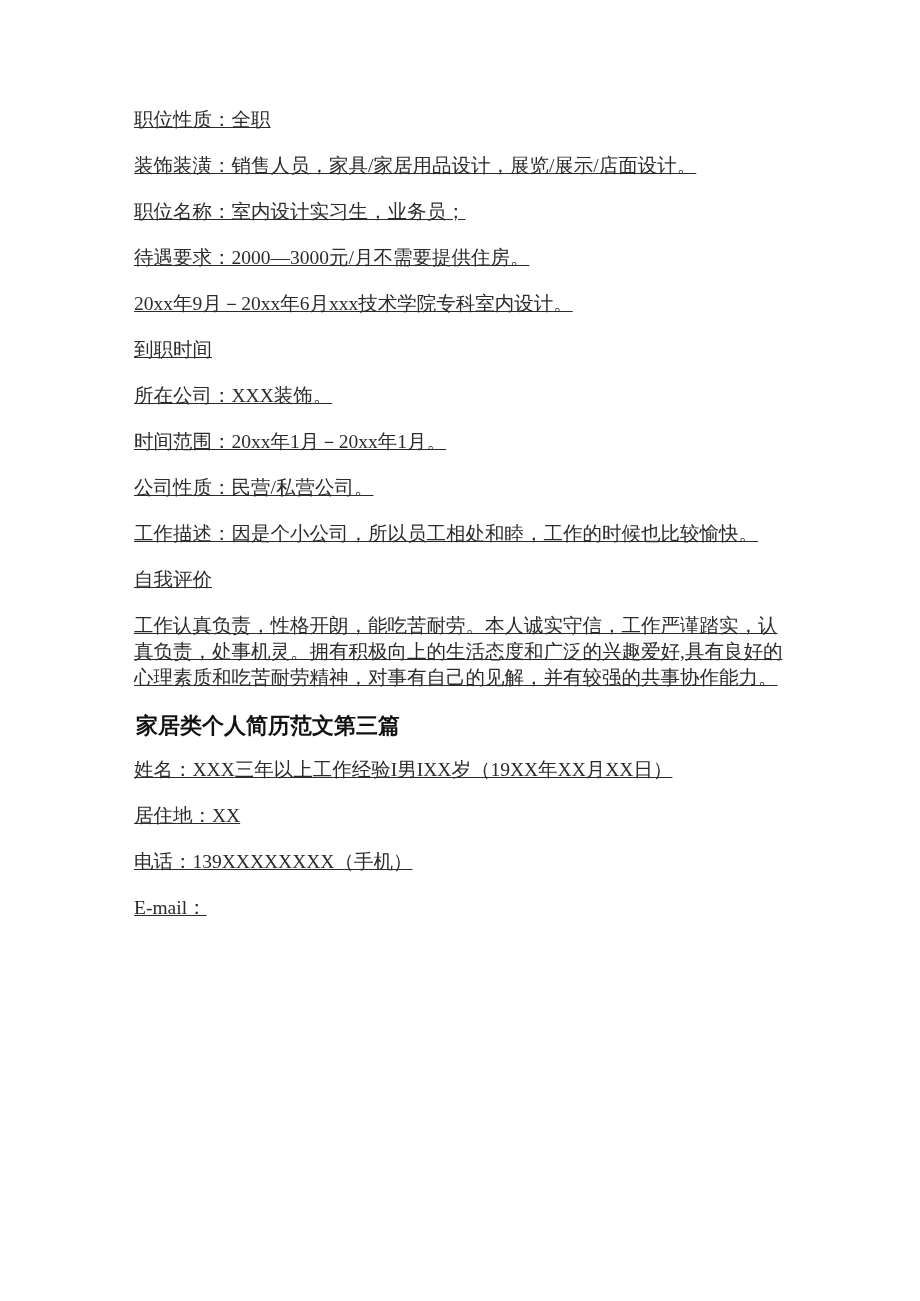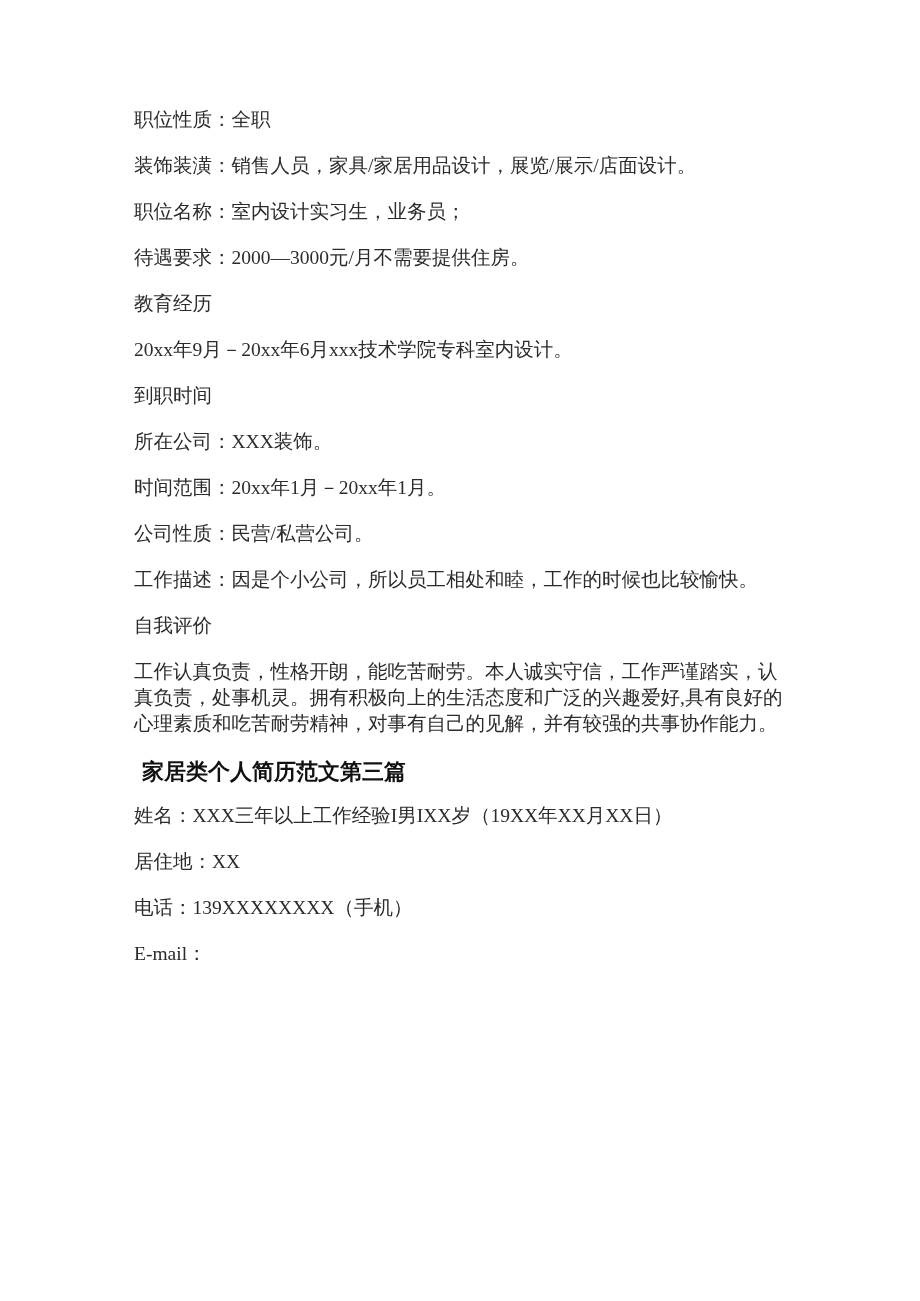--- a/index.html
+++ b/index.html
@@ -23,40 +23,40 @@
     width: 920px;
     padding: 107px 126px 0 134px;
   }
   .line {
     margin: 0 0 20px 0;
     font-family: "Liberation Serif", serif;
     font-size: 19.5px;
     line-height: 26px;
     color: #2b2b2b;
     word-break: break-all;
+    text-decoration: underline;
   }
   .heading {
-    margin: 2px 0 16px 8px;
+    margin: 2px 0 16px 2px;
     font-family: "Liberation Sans", sans-serif;
     font-weight: bold;
     font-size: 22px;
     line-height: 30px;
     color: #111111;
   }
 </style>
 </head>
 <body>
 
 <div class="page">
   <div class="doc-content">
     <p class="line">职位性质：全职</p>
     <p class="line">装饰装潢：销售人员，家具/家居用品设计，展览/展示/店面设计。</p>
     <p class="line">职位名称：室内设计实习生，业务员；</p>
     <p class="line">待遇要求：2000—3000元/月不需要提供住房。</p>
-    <p class="line">教育经历</p>
     <p class="line">20xx年9月－20xx年6月xxx技术学院专科室内设计。</p>
     <p class="line">到职时间</p>
     <p class="line">所在公司：XXX装饰。</p>
     <p class="line">时间范围：20xx年1月－20xx年1月。</p>
     <p class="line">公司性质：民营/私营公司。</p>
     <p class="line">工作描述：因是个小公司，所以员工相处和睦，工作的时候也比较愉快。</p>
     <p class="line">自我评价</p>
     <p class="line">工作认真负责，性格开朗，能吃苦耐劳。本人诚实守信，工作严谨踏实，认真负责，处事机灵。拥有积极向上的生活态度和广泛的兴趣爱好,具有良好的心理素质和吃苦耐劳精神，对事有自己的见解，并有较强的共事协作能力。</p>
     <h2 class="heading">家居类个人简历范文第三篇</h2>
     <p class="line">姓名：XXX三年以上工作经验I男IXX岁（19XX年XX月XX日）</p>

